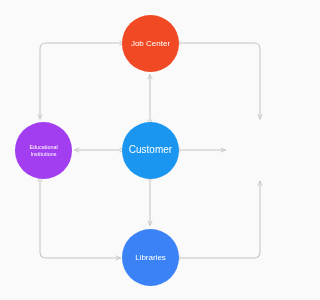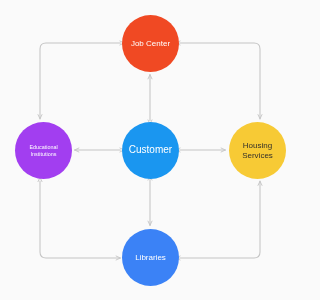--- a/index.html
+++ b/index.html
@@ -120,22 +120,18 @@
 
   <div class="node n-educational">
     <span class="node-label">Educational
 Institutions</span>
   </div>
 
   <div class="node n-customer">
     <span class="node-label">Customer</span>
   </div>
 
-  <div class="node n-housing">
-    <span class="node-label">Housing
-Services</span>
-  </div>
 
   <div class="node n-libraries">
     <span class="node-label">Libraries</span>
   </div>
 
 </div>
 
 </body></html>

